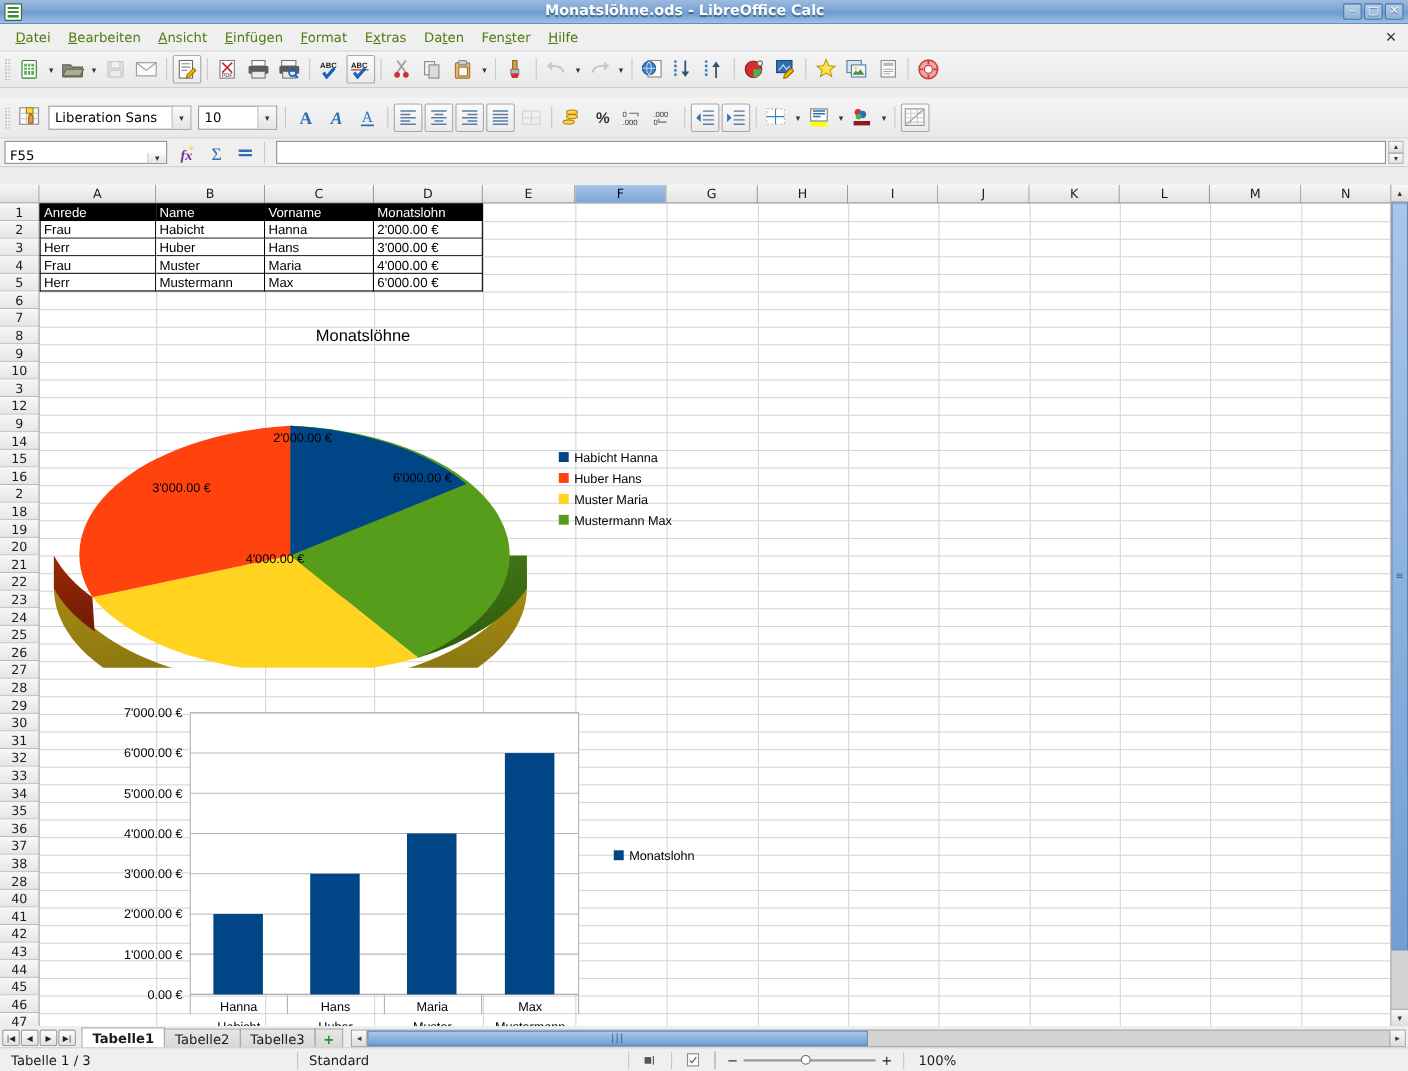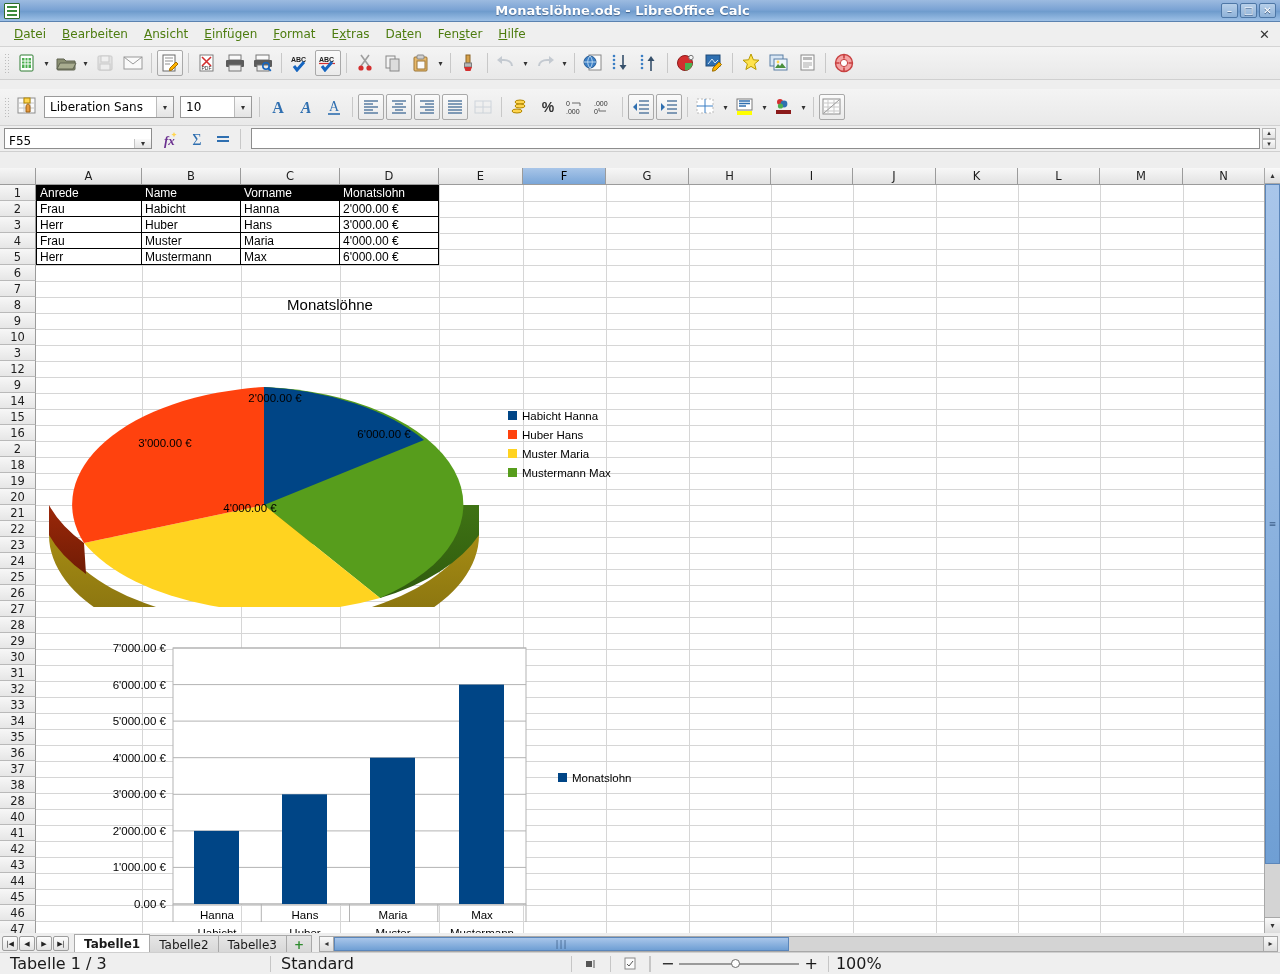--- a/index.html
+++ b/index.html
@@ -230,21 +230,21 @@
   .vsb-btn.bottom { border-bottom:none; border-top:1px solid #a8a8a8; }
   .vsb-thumb { background:linear-gradient(to bottom,#a9c6ea,#6f9fd4);
     border:1px solid #5b86ba; display:flex;align-items:center;justify-content:center;
     color:#3d5e88; font-size:9px; }
   .vsb-track { flex:1 1 auto; }
 
   
   .statusbar {
     position:absolute; left:0; top:952px; width:1280px; height:22px;
     background:#efefef; border-top:1px solid #cfcfcf;
-    display:flex; align-items:center; font-size:16px; color:#1a1a1a;
+    display:flex; align-items:center; font-size:12px; color:#1a1a1a;
   }
   .sb-cell { padding: 0 10px; height:22px; display:flex; align-items:center; }
   .sb-sep { width:1px; height:16px; background:#c6c6c6; }
   .sb-icon { width:18px;height:14px;display:flex;align-items:center;justify-content:center; }
   .zoomslider { display:flex; align-items:center; gap:5px; }
   .zs-line { width:120px; height:2px; background:#9a9a9a; position:relative; }
   .zs-knob { position:absolute; left:52px; top:-4px; width:9px; height:9px;
     border-radius:50%; background:#fdfdfd; border:1px solid #6c6c6c; }
 </style>
 </head>

